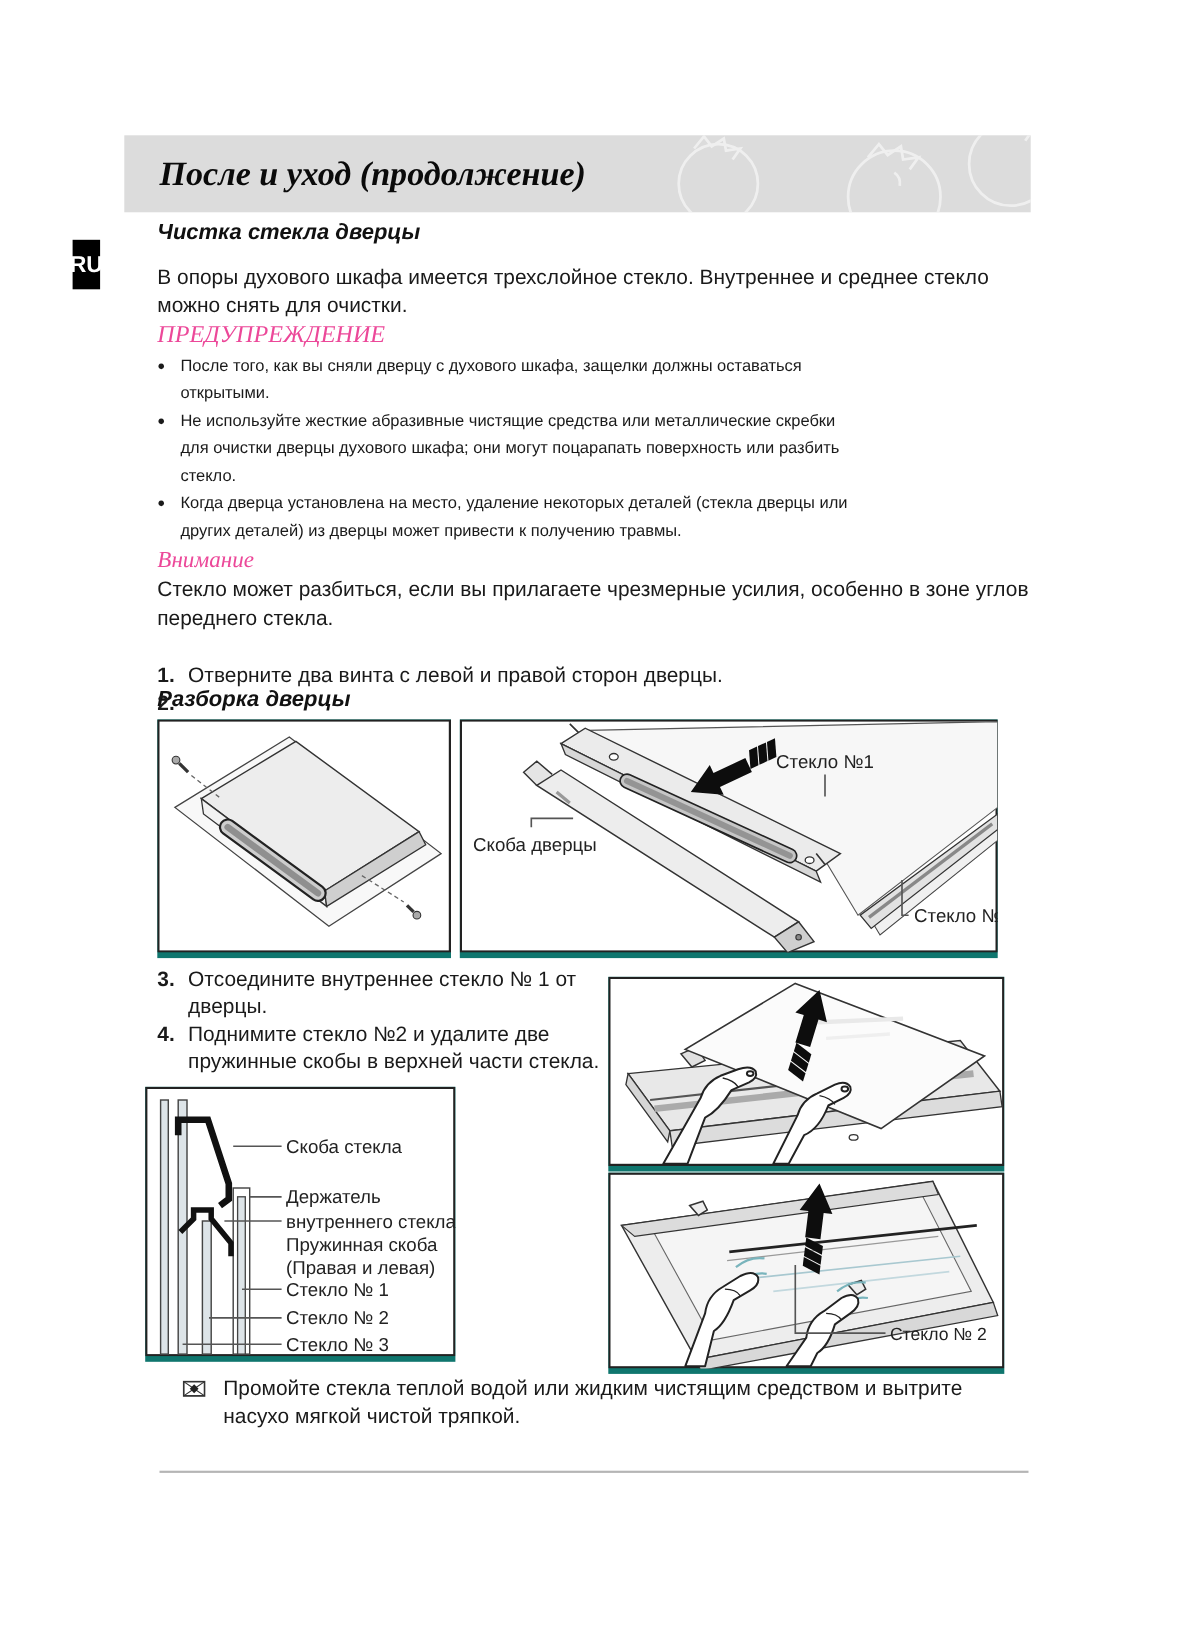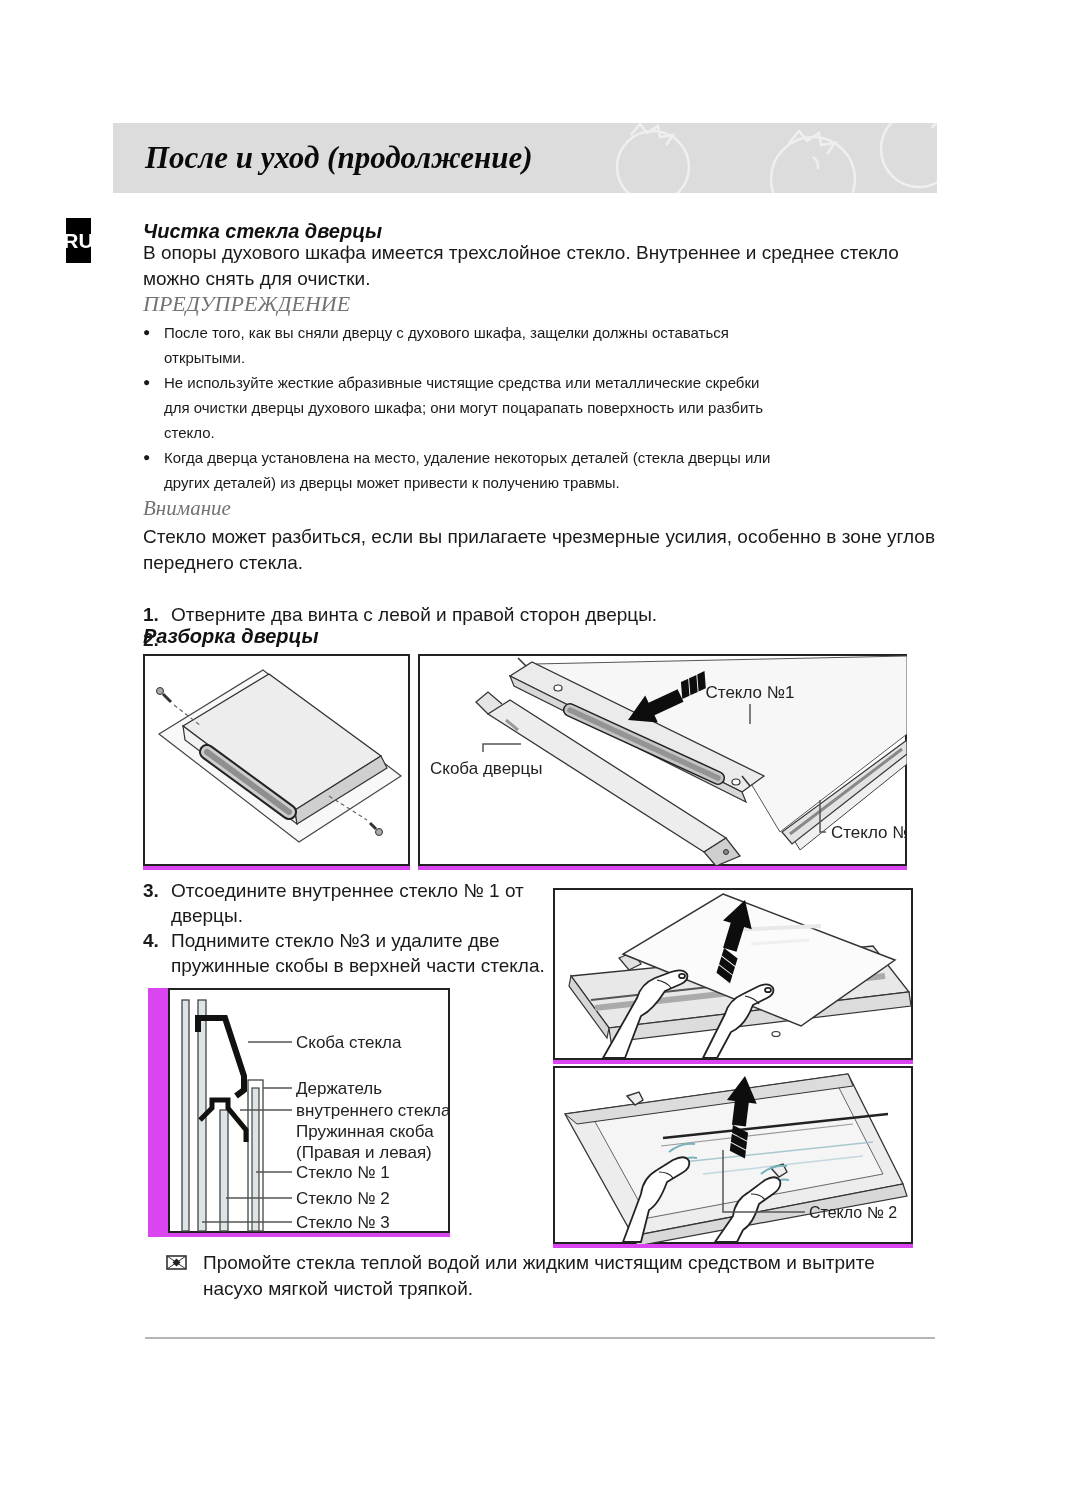--- a/index.html
+++ b/index.html
@@ -10,35 +10,35 @@
   .banner-art{position:absolute;left:0;top:0;}
   .banner-title{position:absolute;left:32px;top:0;line-height:70px;
         font-family:"Liberation Serif",serif;font-style:italic;font-weight:bold;
         font-size:31px;color:#0a0a0a;white-space:nowrap;}
 
   .ru-badge{position:absolute;left:66px;top:218px;width:25px;height:45px;background:#000;
         color:#fff;font-weight:bold;font-size:21px;display:flex;align-items:center;justify-content:center;}
 
   .sec-head{position:absolute;left:143px;font-style:italic;font-weight:bold;font-size:20px;color:#111;}
   .serif-head{position:absolute;left:143px;font-family:"Liberation Serif",serif;font-style:italic;
-        font-weight:normal;color:#737373;}
+        font-weight:normal;color:#ec4899;}
   .body-text{position:absolute;left:143px;font-size:19px;line-height:26px;white-space:pre-line;color:#1a1a1a;}
 
   .bullets{position:absolute;left:143px;top:320px;width:815px;}
   .bullet{display:flex;}
   .dot{flex:none;width:21px;}
   .dot::before{content:"●";font-size:12px;line-height:25px;}
   .btext{white-space:pre-line;font-size:15px;line-height:25px;}
 
   .steps{position:absolute;}
   .step{display:flex;}
   .num{flex:none;width:28px;font-weight:bold;font-size:19px;line-height:25px;}
   .stext{white-space:pre-line;font-size:19px;line-height:25px;}
 
-  .figure{position:absolute;background:#d946ef;}
+  .figure{position:absolute;background:#0f766e;}
 
   .note{position:absolute;left:166px;top:1250px;width:740px;display:flex;}
   .note-icon{flex:none;margin:5px 16px 0 0;}
   .note-text{white-space:pre-line;font-size:19px;line-height:26px;}
 
   .rule{position:absolute;left:145px;top:1337px;width:790px;height:2px;background:#b5b5b5;}
   .page-number{position:absolute;left:113px;top:1348px;width:824px;text-align:center;
         font-weight:bold;font-size:19px;color:#111;}
 
   svg text{font-family:"Liberation Sans",sans-serif;fill:#222;}
@@ -58,21 +58,21 @@
         <path d="M700,34 q6,4 5,12"></path>
         <circle cx="806" cy="26" r="38"></circle>
         <path d="M784,-6 l9,-10 l7,9 l11,-7 l2,11 l13,-2 l-7,10"></path>
       </g>
     </svg>
     <div class="banner-title">После и уход (продолжение)</div>
   </div>
 
   <div class="ru-badge">RU</div>
 
-  <div class="sec-head" style="top:220px;">Чистка стекла дверцы</div>
+  <div class="sec-head" style="top:200px;">Чистка стекла дверцы</div>
   <div class="body-text" style="top:240px;width:815px;">В опоры духового шкафа имеется трехслойное стекло. Внутреннее и среднее стекло
 можно снять для очистки.</div>
 
   <div class="serif-head" style="top:291px;font-size:22px;">ПРЕДУПРЕЖДЕНИЕ</div>
   <div class="bullets">
     <div class="bullet">
       <span class="dot"></span>
       <span class="btext">После того, как вы сняли дверцу с духового шкафа, защелки должны оставаться
 открытыми.</span>
     </div>
@@ -169,21 +169,21 @@
     </svg>
   </div>
 
   <div class="steps" style="left:143px;top:878px;width:440px;">
     <div class="step">
       <span class="num">3.</span>
       <span class="stext">Отсоедините внутреннее стекло № 1 от дверцы.</span>
     </div>
     <div class="step">
       <span class="num">4.</span>
-      <span class="stext">Поднимите стекло №3 и удалите две
+      <span class="stext">Поднимите стекло №2 и удалите две
 пружинные скобы в верхней части стекла.</span>
     </div>
   </div>
 
   <div class="figure" style="left:553px;top:888px;">
     <svg width="360" height="172" viewBox="0 0 360 172">
       <rect x="1" y="1" width="358" height="170" fill="#fff" stroke="#222" stroke-width="2"></rect>
 
       <polygon points="18,88 320,58 356,104 56,140" fill="#e8e8e8" stroke="#333" stroke-width="1.3"></polygon>
       <polygon points="18,88 56,140 54,150 16,98" fill="#d6d6d6" stroke="#333" stroke-width="1.2"></polygon>
@@ -210,21 +210,21 @@
         <ellipse cx="129" cy="88" rx="3" ry="2.2"></ellipse>
       </g>
       <g fill="#ffffff" stroke="#222" stroke-width="1.8" stroke-linejoin="round">
         <path d="M150,170 L172,126 Q176,112 190,106 L206,98 Q216,94 220,100 Q222,106 214,110 L200,117 Q192,138 178,144 L164,170 Z"></path>
         <path d="M192,108 q10,2 14,8" fill="none" stroke-width="1.2"></path>
         <ellipse cx="215" cy="102" rx="3" ry="2.2"></ellipse>
       </g>
     </svg>
   </div>
 
-  <div class="figure" style="left:148px;top:988px;padding-left:20px;">
+  <div class="figure" style="left:132px;top:988px;">
     <svg width="282" height="245" viewBox="0 0 282 245">
       <rect x="1" y="1" width="280" height="243" fill="#fff" stroke="#222" stroke-width="2"></rect>
 
       <rect x="14" y="12" width="7" height="231" fill="#dde4e8" stroke="#444" stroke-width="1.3"></rect>
       <rect x="30" y="12" width="8" height="231" fill="#dde4e8" stroke="#444" stroke-width="1.3"></rect>
       <rect x="52" y="122" width="8" height="121" fill="#dde4e8" stroke="#444" stroke-width="1.3"></rect>
       <rect x="80" y="92" width="15" height="151" fill="#ffffff" stroke="#444" stroke-width="1.3"></rect>
       <rect x="84" y="100" width="7" height="143" fill="#dde4e8" stroke="#444" stroke-width="1.2"></rect>
 
       <path d="M30,44 L30,30 L57,30 L76,88 L76,102 L68,108" fill="none" stroke="#111" stroke-width="6" stroke-linejoin="miter"></path>

